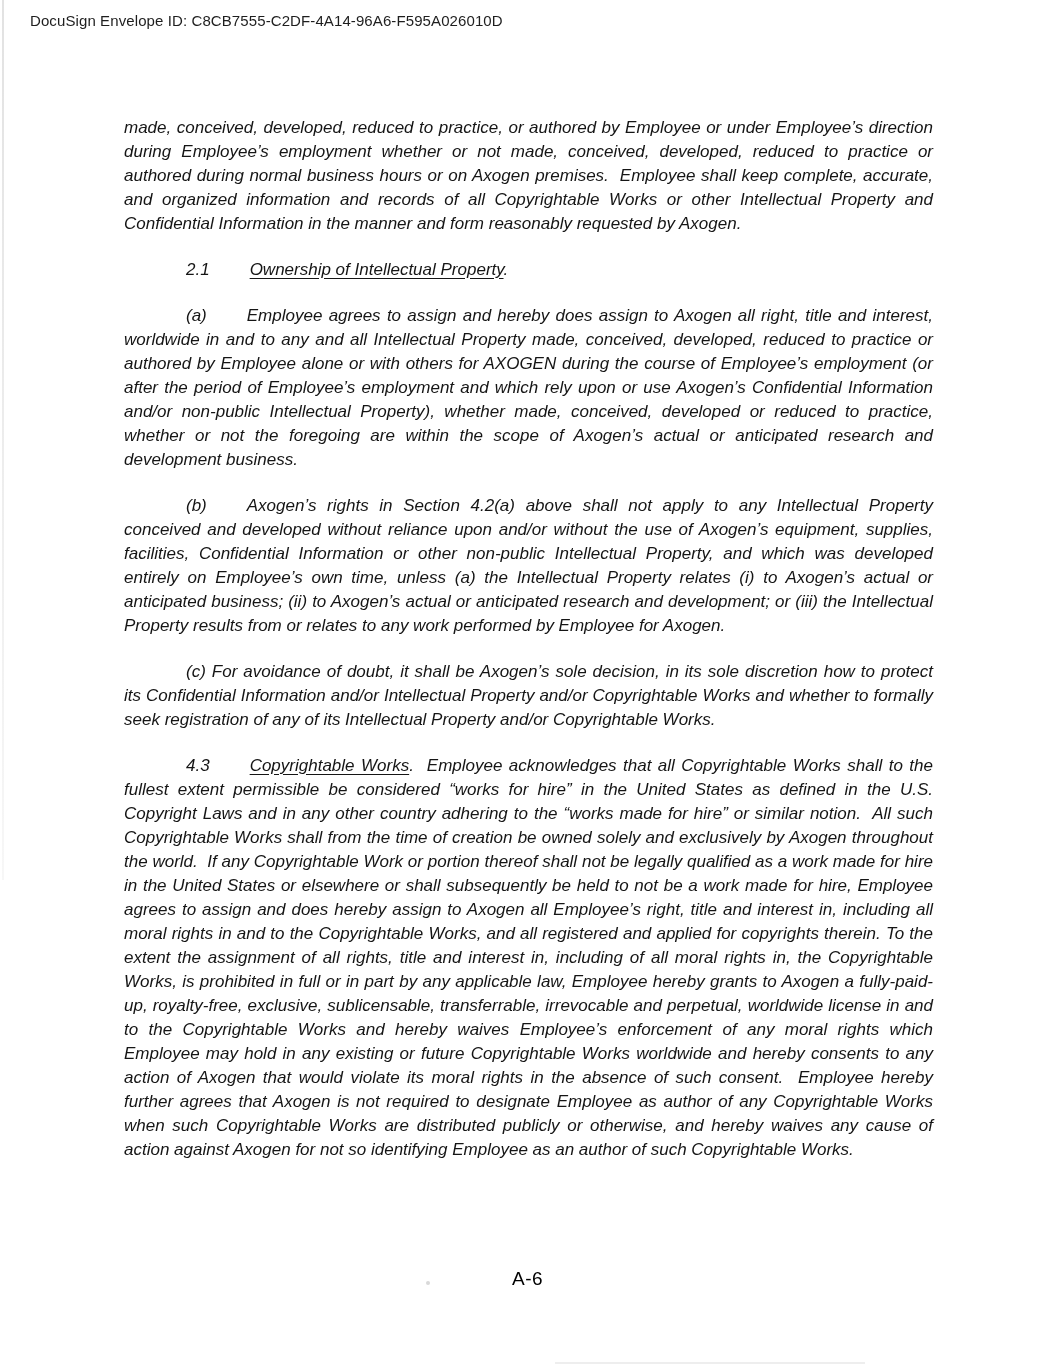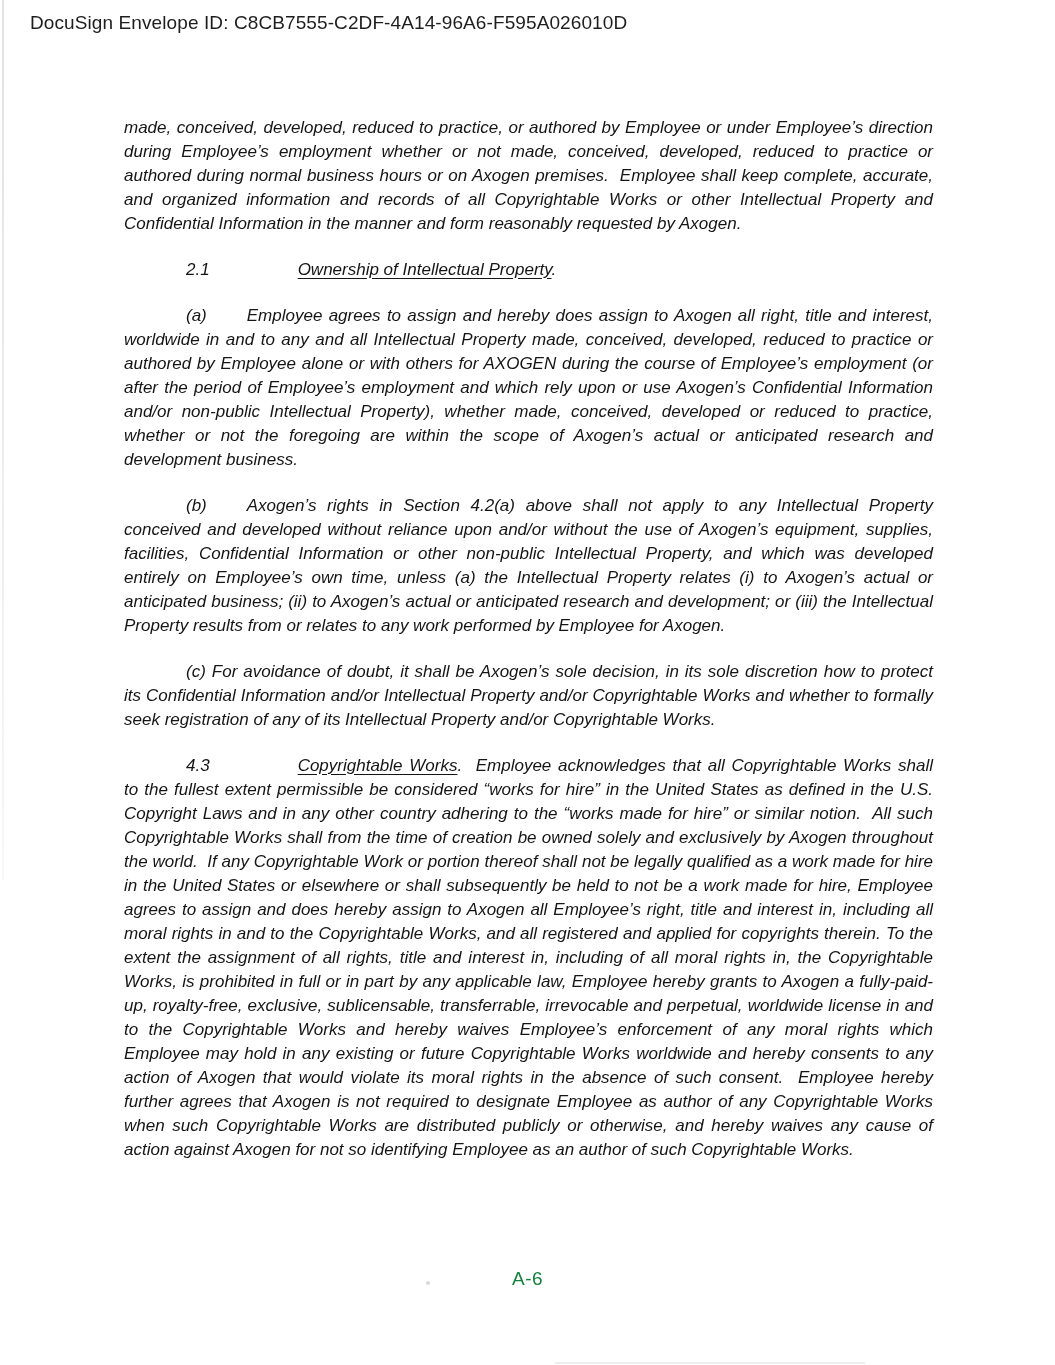--- a/index.html
+++ b/index.html
@@ -12,21 +12,21 @@
     height: 1365px;
     position: relative;
     overflow: hidden;
     font-family: "Liberation Sans", sans-serif;
     color: #151515;
   }
   .envelope-header {
     position: absolute;
     top: 12px;
     left: 30px;
-    font-size: 19px;
+    font-size: 15px;
     letter-spacing: 0.1px;
     color: #1e1e1e;
     white-space: nowrap;
   }
   .doc-body {
     position: absolute;
     top: 116px;
     left: 124px;
     width: 809px;
     font-size: 17px;
@@ -41,31 +41,30 @@
   .doc-body p.no-indent {
     text-indent: 0;
   }
   .tab {
     display: inline-block;
     width: 40px;
   }
   .underline {
     text-decoration: underline;
     text-underline-offset: 3px;
-    margin-left: 48px;
   }
   .page-footer {
     position: absolute;
     top: 1268px;
     left: 0;
     width: 100%;
     text-align: center;
     font-size: 19px;
     letter-spacing: 0.5px;
-    color: #15803d;
+    color: #000000;
   }
   
   .scan-edge-left {
     position: absolute;
     top: 0;
     left: 2px;
     width: 2px;
     height: 880px;
     background: linear-gradient(#e2e2e2, #f7f7f7);
   }

